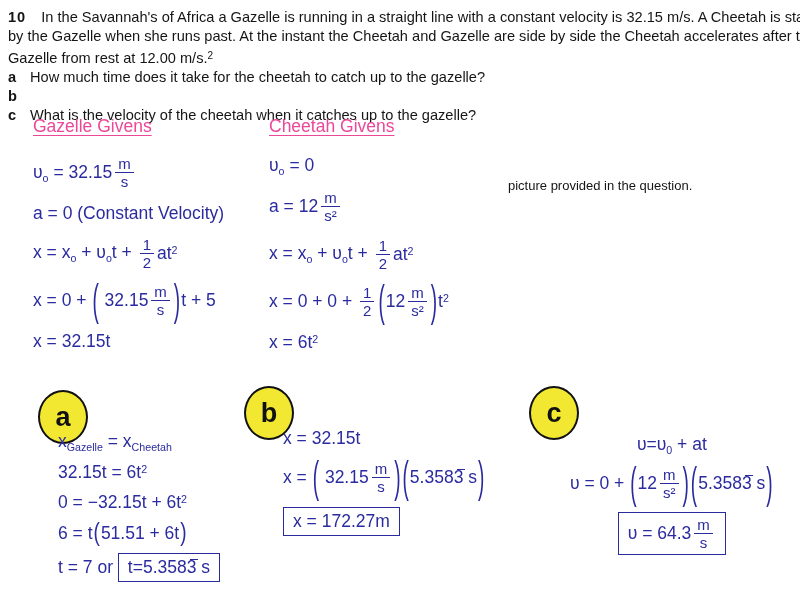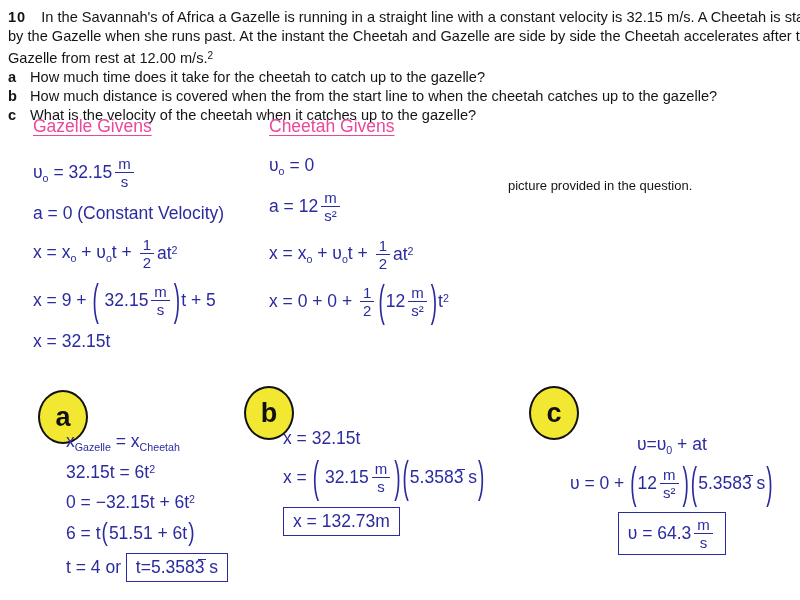--- a/index.html
+++ b/index.html
@@ -33,40 +33,39 @@
   
   .col-gazelle{position:absolute;left:33px;top:116px;}
   .col-cheetah{position:absolute;left:269px;top:116px;}
   .note{position:absolute;left:508px;top:178px;font-size:13px;color:#151515;}
   .badge{position:absolute;width:46px;height:50px;background:#f2e832;border:2.5px solid #111;
          border-radius:50%;display:flex;align-items:center;justify-content:center;
          font-weight:700;font-size:27px;color:#111;}
   .badge-a{left:38px;top:390px;}
   .badge-b{left:244px;top:386px;}
   .badge-c{left:529px;top:386px;}
-  .part-a{position:absolute;left:66px;top:431px;}
+  .part-a{position:absolute;left:58px;top:431px;}
   .part-b{position:absolute;left:283px;top:428px;}
   .part-c{position:absolute;left:570px;top:434px;}
   .part-b .math-line{margin-bottom:11px;}
   .part-c .math-line{margin-bottom:10px;justify-content:center;}
 </style>
 </head>
 <body>
 
 <div class="problem">
   <div class="pline"><span class="pnum">10</span><span>In the Savannah's of Africa a Gazelle is running in a straight line with a constant velocity is 32.15 m/s. A Cheetah is startled</span></div>
   <div class="pline">by the Gazelle when she runs past. At the instant the Cheetah and Gazelle are side by side the Cheetah accelerates after the</div>
   <div class="pline"><span>Gazelle from rest at 12.00 m/s.</span><span class="psup">2</span></div>
   <div class="qrow">
     <span class="qletter">a</span>
     <span>How much time does it take for the cheetah to catch up to the gazelle?</span>
   </div>
   <div class="qrow">
     <span class="qletter">b</span>
-    <span>How much distance is covered when the from the start line to when the cheetah catches up to the gazelle?</span>
   </div>
   <div class="qrow">
     <span class="qletter">c</span>
     <span>What is the velocity of the cheetah when it catches up to the gazelle?</span>
   </div>
 </div>
 
 <div class="col-gazelle math givens">
   <div class="heading">Gazelle Givens</div>
   <div>
@@ -82,21 +81,21 @@
       </div>
       <div class="math-line">
         <span class="run"><span>x = x</span><span class="sb">o</span><span> + υ</span><span class="sb">o</span><span>t + </span></span>
         <span class="frac">
           <span class="num">1</span>
           <span class="den">2</span>
         </span>
         <span class="run"><span>at</span><span class="sp">2</span></span>
       </div>
       <div class="math-line">
-        <span class="run"><span>x = 9 + </span></span>
+        <span class="run"><span>x = 0 + </span></span>
         <span class="paren" style="--sy: 2.3;">(</span>
         <span class="run"><span> 32.15</span></span>
         <span class="frac">
           <span class="num">m</span>
           <span class="den">s</span>
         </span>
         <span class="paren" style="--sy: 2.3;">)</span>
         <span class="run"><span>t + 5</span></span>
       </div>
       <div class="math-line">
@@ -133,20 +132,23 @@
           <span class="den">2</span>
         </span>
         <span class="paren" style="--sy: 2.3;">(</span>
         <span class="run"><span>12</span></span>
         <span class="frac">
           <span class="num">m</span>
           <span class="den">s²</span>
         </span>
         <span class="paren" style="--sy: 2.3;">)</span>
         <span class="run"><span>t</span><span class="sp">2</span></span>
+      </div>
+      <div class="math-line">
+        <span class="run"><span>x = 6t</span><span class="sp">2</span></span>
       </div>
     </div>
 </div>
 
 <div class="note">picture provided in the question.</div>
 
 <div class="badge badge-a">a</div>
 <div class="badge badge-b">b</div>
 <div class="badge badge-c">c</div>
 
@@ -160,21 +162,21 @@
     <div class="math-line">
       <span class="run"><span>0 = −32.15t + 6t</span><span class="sp">2</span></span>
     </div>
     <div class="math-line">
       <span class="run"><span>6 = t</span></span>
       <span class="paren" style="--sy: 1.35;">(</span>
       <span class="run"><span>51.51 + 6t</span></span>
       <span class="paren" style="--sy: 1.35;">)</span>
     </div>
     <div class="math-line">
-      <span class="run"><span>t = 4 or </span></span>
+      <span class="run"><span>t = 7 or </span></span>
       <span class="ansbox"><span class="run"><span>t=5.358</span><span class="rep">3</span><span> s</span></span></span>
     </div>
   </div>
 <div class="part-b math part">
     <div class="math-line">
       <span class="run"><span>x = 32.15t</span></span>
     </div>
     <div class="math-line">
       <span class="run"><span>x = </span></span>
       <span class="paren" style="--sy: 2.3;">(</span>
@@ -182,21 +184,21 @@
       <span class="frac">
         <span class="num">m</span>
         <span class="den">s</span>
       </span>
       <span class="paren" style="--sy: 2.3;">)</span>
       <span class="paren" style="--sy: 2.3;">(</span>
       <span class="run"><span>5.358</span><span class="rep">3</span><span> s</span></span>
       <span class="paren" style="--sy: 2.3;">)</span>
     </div>
     <div class="math-line">
-      <span class="ansbox"><span class="run"><span>x = 132.73m</span></span></span>
+      <span class="ansbox"><span class="run"><span>x = 172.27m</span></span></span>
     </div>
   </div>
 <div class="part-c math part">
     <div class="math-line">
       <span class="run"><span>υ=υ</span><span class="sb">0</span><span> + at</span></span>
     </div>
     <div class="math-line">
       <span class="run"><span>υ = 0 + </span></span>
       <span class="paren" style="--sy: 2.3;">(</span>
       <span class="run"><span>12</span></span>

